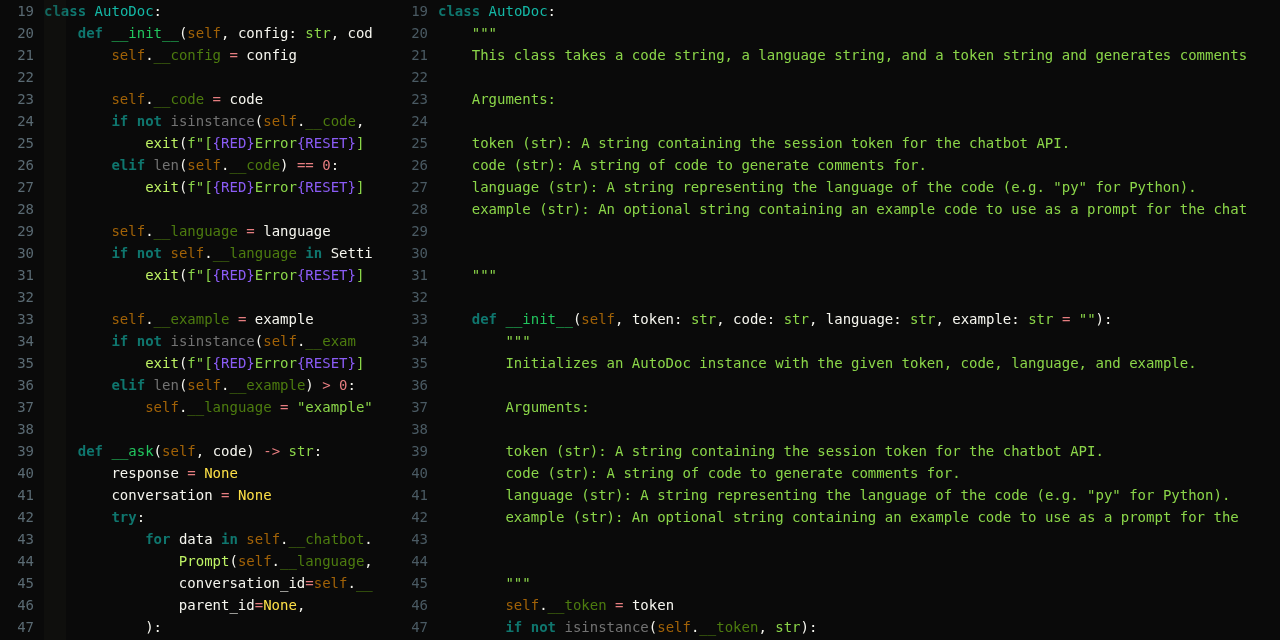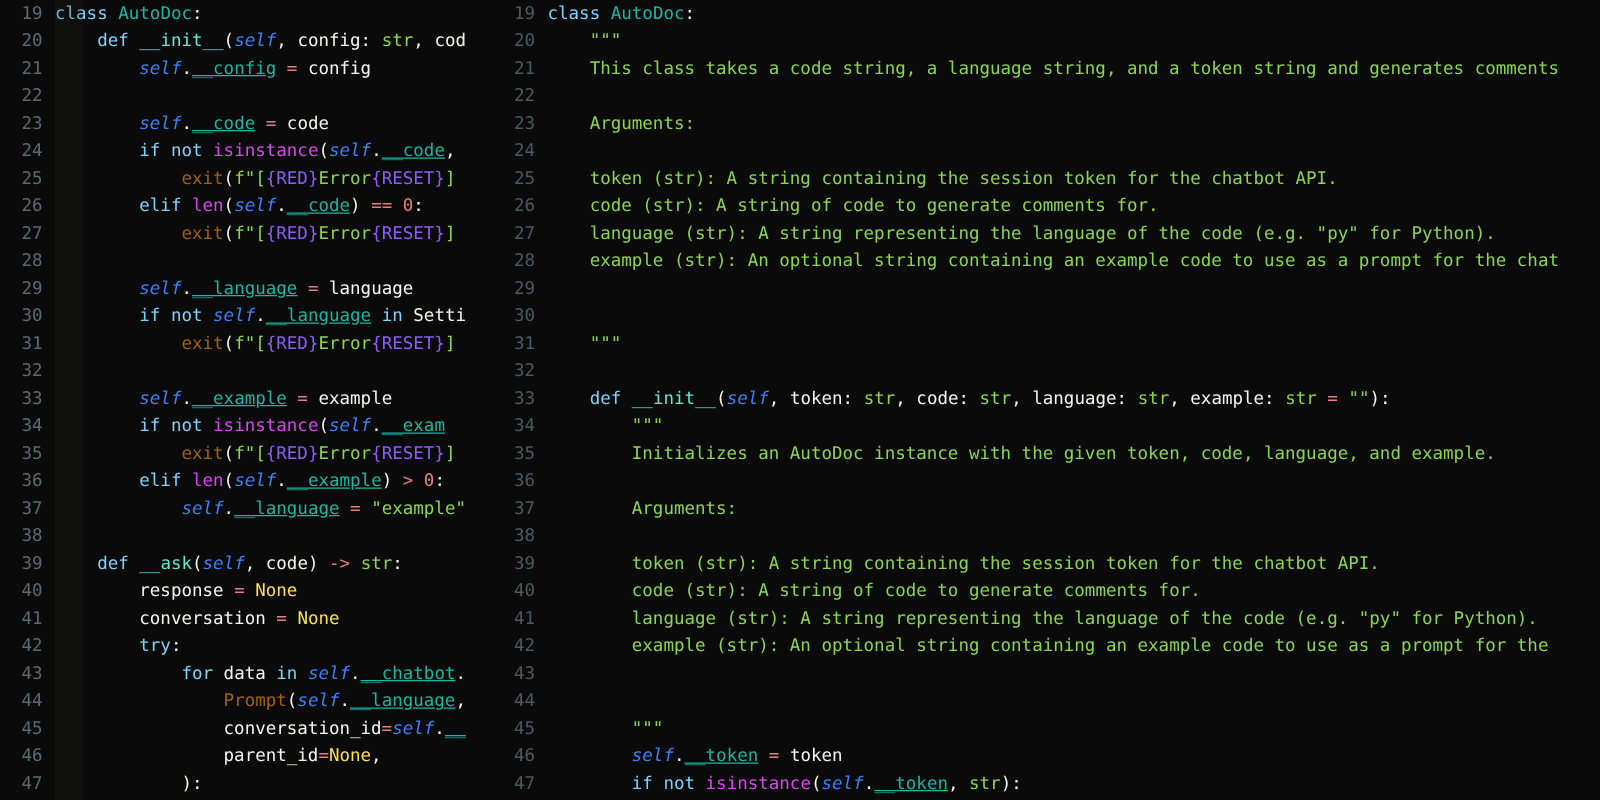--- a/index.html
+++ b/index.html
@@ -42,27 +42,27 @@
     white-space: pre;
     background: #0a0a0a;
     overflow: hidden;
     padding-left: 4px;
   }
 
   .line { height: 22px; line-height: 22px; }
   .gutter .line { height: 22px; line-height: 22px; }
 
   
-  .kw    { color: #7dd3fc; }
-  .def   { color: #5eead4; }
+  .kw    { color: #0f766e; font-weight: bold; }
+  .def   { color: #22c55e; }
   .cls   { color: #14b8a6; }
-  .self  { color: #3b82f6; font-style: italic;}
-  .attr  { color: #14b8a6; text-decoration: underline; }
-  .fn    { color: #a16207; }
-  .builtin{ color: #d946ef; }
+  .self  { color: #a16207; }
+  .attr  { color: #4d7c0f; }
+  .fn    { color: #bef264; }
+  .builtin{ color: #737373; }
   .str   { color: #8bd649; }
   .num   { color: #e67e80; }
   .op    { color: #e67e80; }
   .id    { color: #f6f6ef; }
   .type  { color: #8bd649; text-align: right; }
   .interp{ color: #8b5cf6; }
   .cm    { color: #8bd649; }
   .punct { color: #f6f6ef; }
   .none  { color: #fde047; }
 

